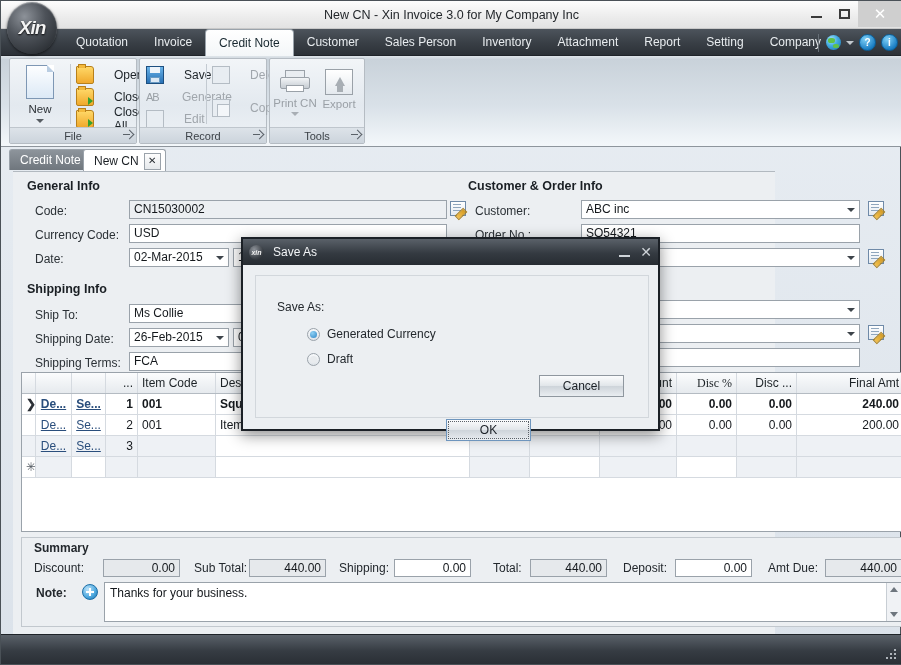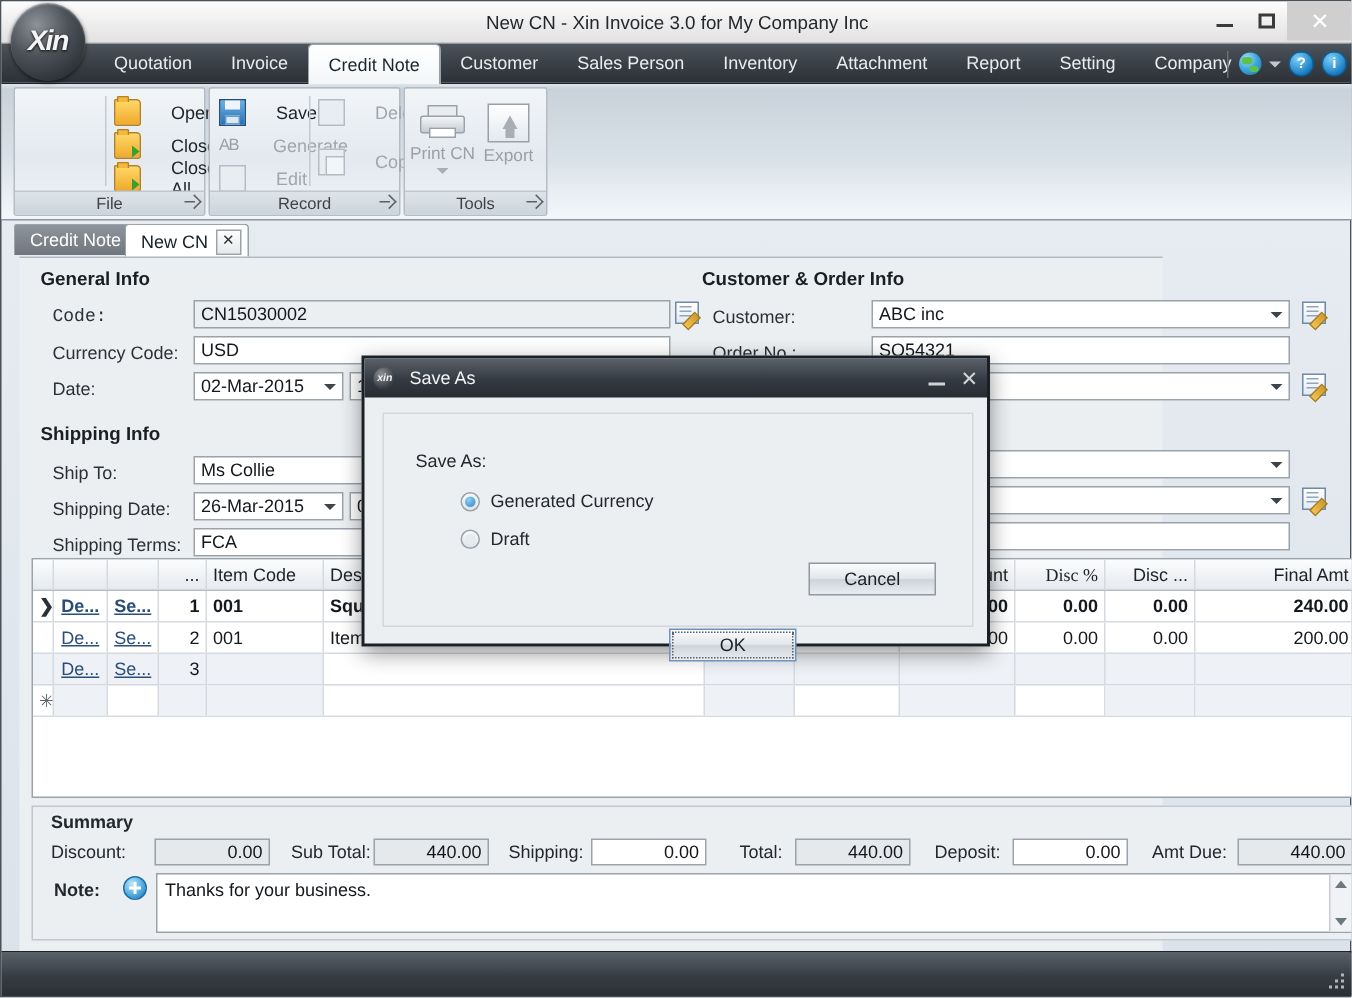--- a/index.html
+++ b/index.html
@@ -264,20 +264,25 @@
       <div class="globe"></div>
       <div class="carat"></div>
       <div class="circbtn">?</div>
       <div class="circbtn">i</div>
     </div>
   </div>
 
   <div class="ribbon">
 
     <div class="rgroup grp-file">
+      <div class="bigbtn">
+        <div class="doc-icon"></div>
+        <div class="lbl">New</div>
+        <div class="dn"></div>
+      </div>
       <div class="vsep" style="left:60px;"></div>
       <div class="smallrow" style="left:66px;top:5px;">
         <span class="ico ico-folder"></span>
         <span class="txt">Open</span>
       </div>
       <div class="smallrow" style="left:66px;top:27px;">
         <span class="ico ico-folder">
             <i class="arw"></i>
           </span>
         <span class="txt">Close</span>
@@ -350,41 +355,41 @@
     <div class="dtab inactive">Credit Note</div>
     <div class="dtab active">
       <span>New CN</span>
       <span class="tabclose">✕</span>
     </div>
   </div>
 
   <div class="panel">
 
     <div class="sect-title" style="left:14px;top:7px;">General Info</div>
-    <div class="flabel" style="left:22px;top:32px;font-family:Liberation Mono, monospace;">Code:</div>
+    <div class="flabel" style="left:22px;top:32px;">Code:</div>
     <div class="tbox ro" style="left:116px;top:28px;width:318px;">CN15030002</div>
     <div class="editico" style="left:437px;top:29px;"></div>
 
     <div class="flabel" style="left:22px;top:56px;">Currency Code:</div>
     <div class="tbox" style="left:116px;top:52px;width:318px;">USD</div>
 
     <div class="flabel" style="left:22px;top:80px;">Date:</div>
     <div class="combo" style="left:116px;top:76px;width:100px;">
       <span>02-Mar-2015</span>
       <i class="cb-arrow"></i>
     </div>
     <div class="tbox" style="left:220px;top:76px;width:60px;">15:</div>
 
     <div class="sect-title" style="left:14px;top:110px;">Shipping Info</div>
     <div class="flabel" style="left:22px;top:136px;">Ship To:</div>
     <div class="tbox" style="left:116px;top:132px;width:318px;">Ms Collie</div>
 
     <div class="flabel" style="left:22px;top:160px;">Shipping Date:</div>
     <div class="combo" style="left:116px;top:156px;width:100px;">
-      <span>26-Mar-2015</span>
+      <span>26-Feb-2015</span>
       <i class="cb-arrow"></i>
     </div>
     <div class="tbox" style="left:220px;top:156px;width:60px;">00:</div>
 
     <div class="flabel" style="left:22px;top:184px;">Shipping Terms:</div>
     <div class="tbox" style="left:116px;top:180px;width:318px;">FCA</div>
 
     <div class="sect-title" style="left:455px;top:7px;">Customer &amp; Order Info</div>
     <div class="flabel" style="left:462px;top:32px;">Customer:</div>
     <div class="combo" style="left:568px;top:28px;width:279px;">

